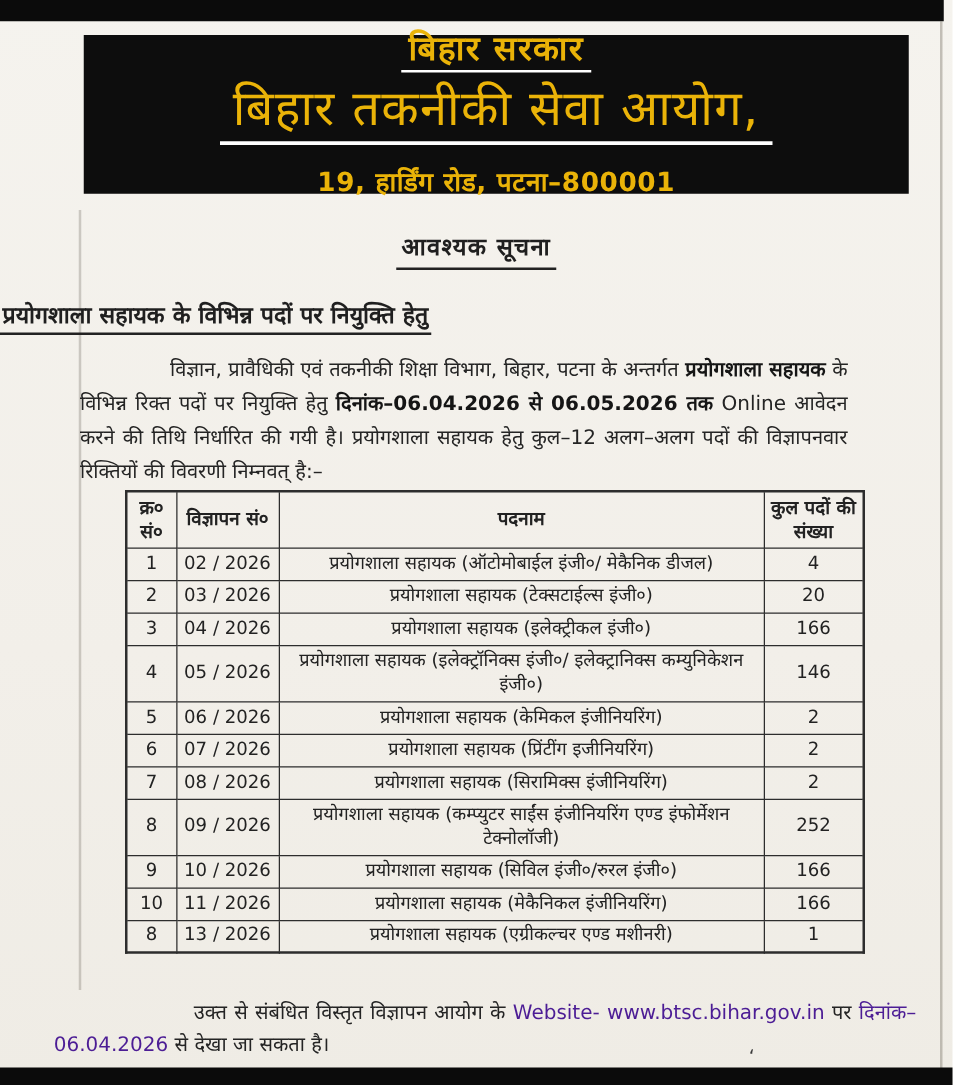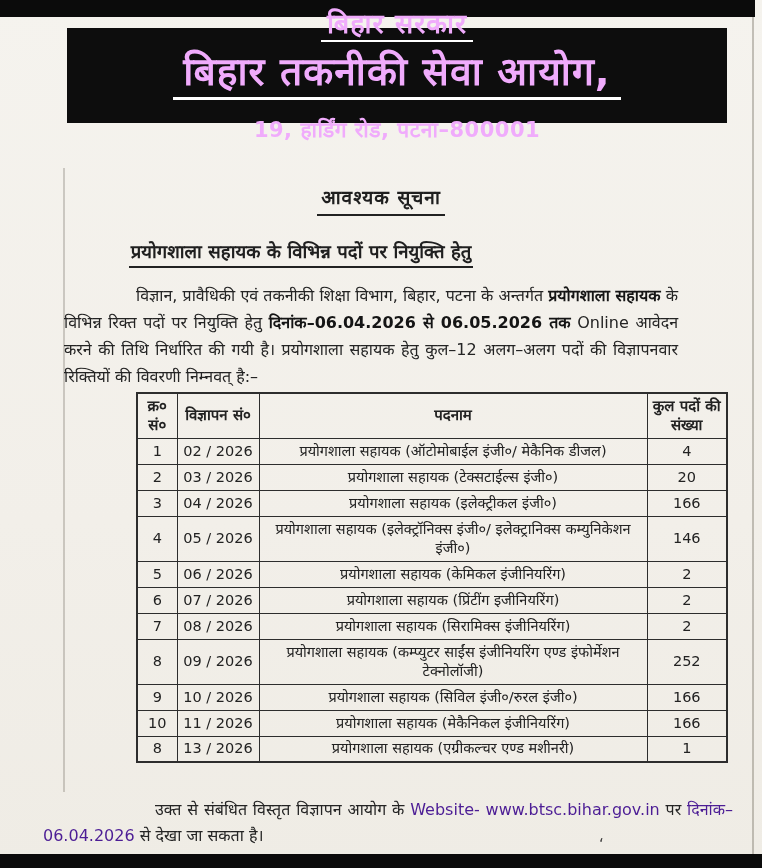--- a/index.html
+++ b/index.html
@@ -12,65 +12,64 @@
     overflow:hidden;
   }
 
   .top-bar { position:absolute; top:0; left:0; width:755px; height:17px; background:#0b0b0b; }
   .bottom-bar { position:absolute; left:0; bottom:0; width:762px; height:14px; background:#0b0b0b; }
 
   .page-edge-left { position:absolute; left:63px; top:168px; width:2px; height:624px; background:rgba(110,104,92,0.30); }
   .page-edge-right { position:absolute; left:752px; top:17px; width:2px; height:838px; background:rgba(110,104,92,0.38); }
 
   .letterhead {
-    position:absolute; left:67px; top:28px; width:660px; height:95px;
-    background:#0d0d0d; color:#f0abfc;
+    position:absolute; left:67px; top:28px; width:660px; height:127px;
+    background:#0d0d0d; color:#eab308;
     display:flex; flex-direction:column; align-items:center; justify-content:center;
     text-align:center;
   }
   .letterhead .govt {
     font-size:27px; font-weight:bold; letter-spacing:1px;
     border-bottom:2px solid #ffffff; padding:0 6px 2px 6px; line-height:1.1;
   }
   .letterhead .org {
-    font-size:39px; font-weight:bold; letter-spacing:1px;
+    font-size:39px; font-weight:normal; letter-spacing:1px;
     border-bottom:3px solid #ffffff; padding:0 10px 3px 10px; line-height:1.12; margin-top:8px;
   }
   .letterhead .addr {
     font-size:21px; font-weight:bold; letter-spacing:0.5px; margin-top:19px; line-height:1.1;
   }
 
   .notice-title {
     position:absolute; left:0; top:184px; width:762px; text-align:center;
   }
   .notice-title span {
     display:inline-block; font-size:19px; font-weight:bold;
     border-bottom:2.5px solid #222; padding:0 4px 4px 4px; letter-spacing:1px;
   }
   .notice-subtitle {
-    position:absolute; left:0; top:238px; width:602px; text-align:center;
+    position:absolute; left:0; top:238px; width:602px; 
   }
   .notice-subtitle span {
     display:inline-block; font-size:18.5px; font-weight:bold;
     border-bottom:2px solid #222; padding:0 2px 3px 2px;
   }
 
   .intro {
     position:absolute; left:64px; top:282px; width:614px;
     font-size:16px; line-height:27px; text-align:justify; text-indent:72px;
     color:#242424;
   }
   .intro b { font-weight:bold; color:#151515; }
 
   table.vacancy {
     position:absolute; left:100px; top:392px; width:590px;
     border-collapse:collapse; table-layout:fixed;
     font-size:14.5px; color:#222;
     border:2px solid #2d2d2d;
-    margin-left:36px;
   }
   table.vacancy th, table.vacancy td {
     border:1px solid #2d2d2d; text-align:center; vertical-align:middle;
     padding:1px 4px; line-height:1.3;
   }
   table.vacancy th { font-weight:bold; font-size:15px; line-height:1.25; }
   col.c-sn   { width:40px; }
   col.c-adv  { width:82px; }
   col.c-post { width:388px; }
   col.c-tot  { width:80px; }

